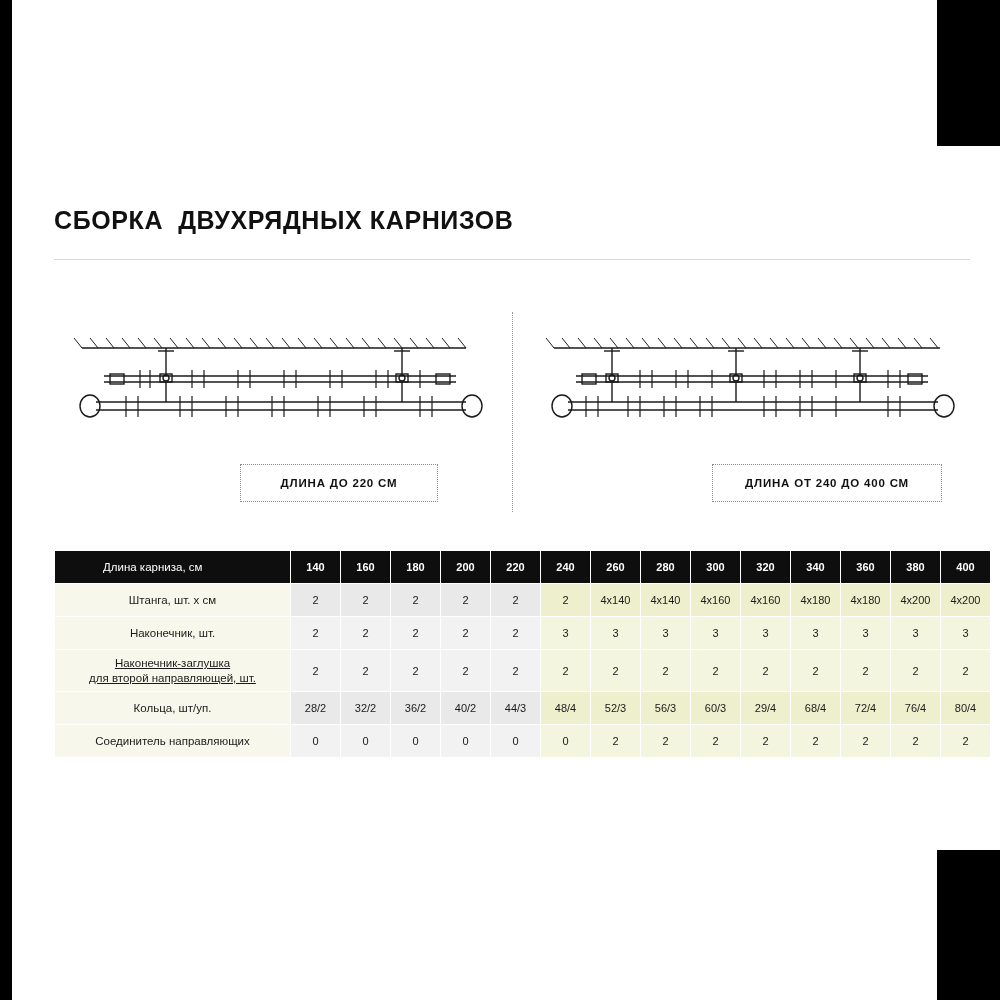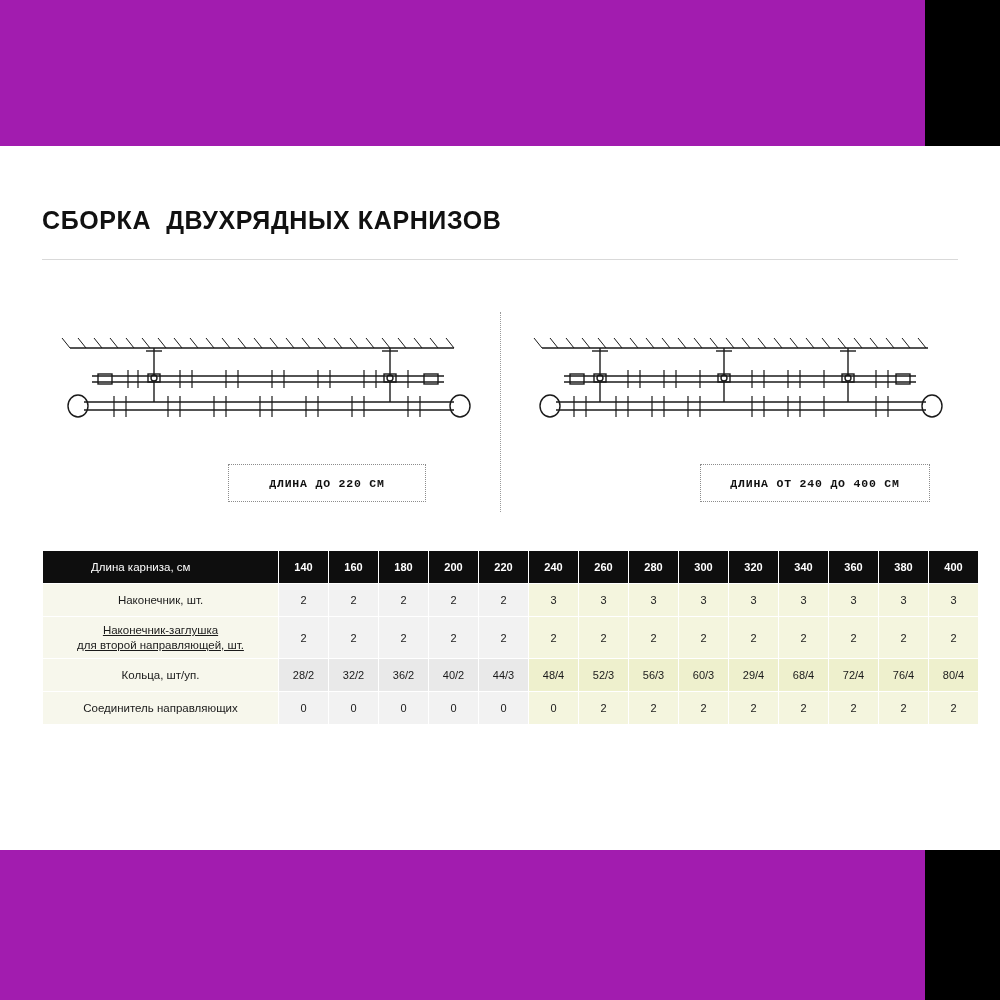--- a/index.html
+++ b/index.html
@@ -8,25 +8,25 @@
     background: #000000;
   }
   body {
     width: 1000px;
     height: 1000px;
     font-family: "Liberation Sans", sans-serif;
     overflow: hidden;
   }
   .page {
     position: absolute;
-    left: 0;
+    left: 12px;
     top: 0;
     width: 925px;
     height: 1000px;
-    background: #a21caf;
+    background: #ffffff;
   }
   .sheet {
     position: absolute;
     left: 0;
     top: 146px;
     width: 1000px;
     height: 704px;
     background: #ffffff;
   }
   .title {
@@ -72,21 +72,20 @@
     height: 36px;
     border: 1px dotted #8c8c8c;
     display: flex;
     align-items: center;
     justify-content: center;
     font-size: 11.5px;
     font-weight: bold;
     letter-spacing: 0.8px;
     color: #111111;
     background: #ffffff;
-    font-family: Liberation Mono, monospace;
   }
   .caption-box.left  { left: 228px; width: 196px; }
   .caption-box.right { left: 700px; width: 228px; }
 
   
   .table-wrap {
     position: absolute;
     left: 42px;
     top: 404px;
     width: 916px;
@@ -372,20 +371,37 @@
             <th>300</th>
             <th>320</th>
             <th>340</th>
             <th>360</th>
             <th>380</th>
             <th>400</th>
           </tr>
         </thead>
         <tbody>
           <tr>
+            <td class="rowlabel">Штанга, шт. х см</td>
+            <td class="grey">2</td>
+            <td class="grey">2</td>
+            <td class="grey">2</td>
+            <td class="grey">2</td>
+            <td class="grey">2</td>
+            <td class="yellow">2</td>
+            <td class="yellow">4х140</td>
+            <td class="yellow">4х140</td>
+            <td class="yellow">4х160</td>
+            <td class="yellow">4х160</td>
+            <td class="yellow">4х180</td>
+            <td class="yellow">4х180</td>
+            <td class="yellow">4х200</td>
+            <td class="yellow">4х200</td>
+          </tr>
+          <tr>
             <td class="rowlabel">Наконечник, шт.</td>
             <td class="grey-alt">2</td>
             <td class="grey-alt">2</td>
             <td class="grey-alt">2</td>
             <td class="grey-alt">2</td>
             <td class="grey-alt">2</td>
             <td class="yellow-alt">3</td>
             <td class="yellow-alt">3</td>
             <td class="yellow-alt">3</td>
             <td class="yellow-alt">3</td>

